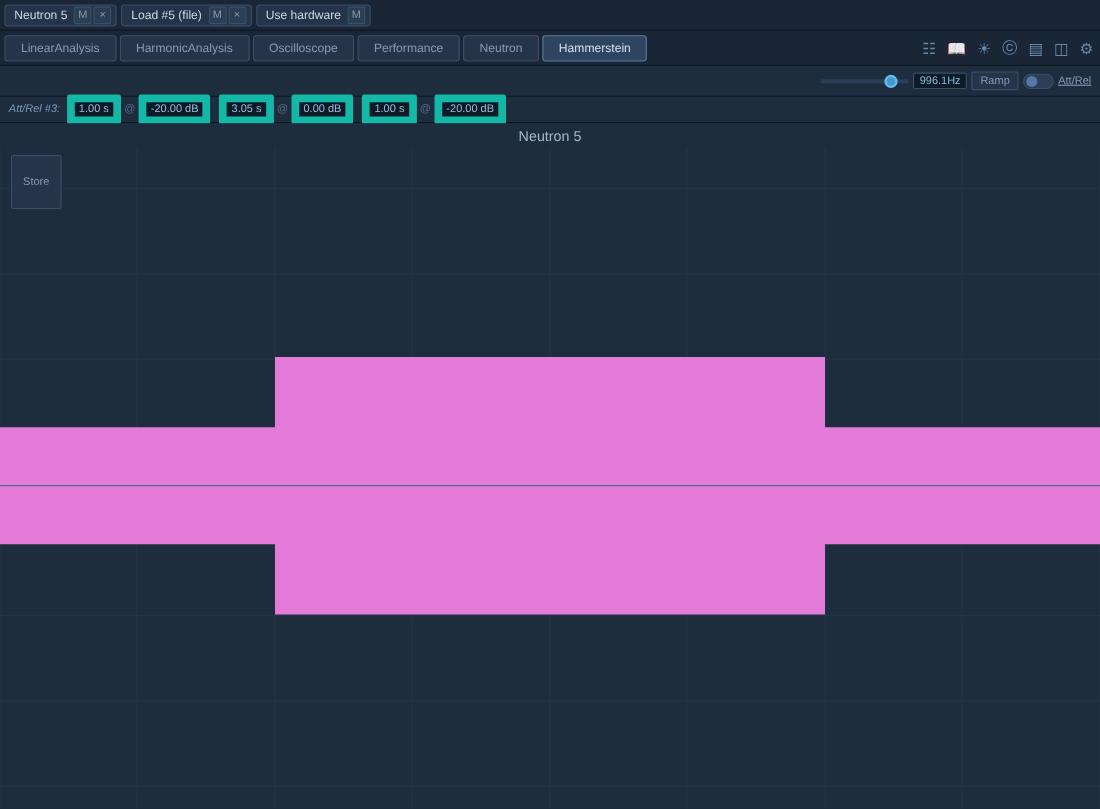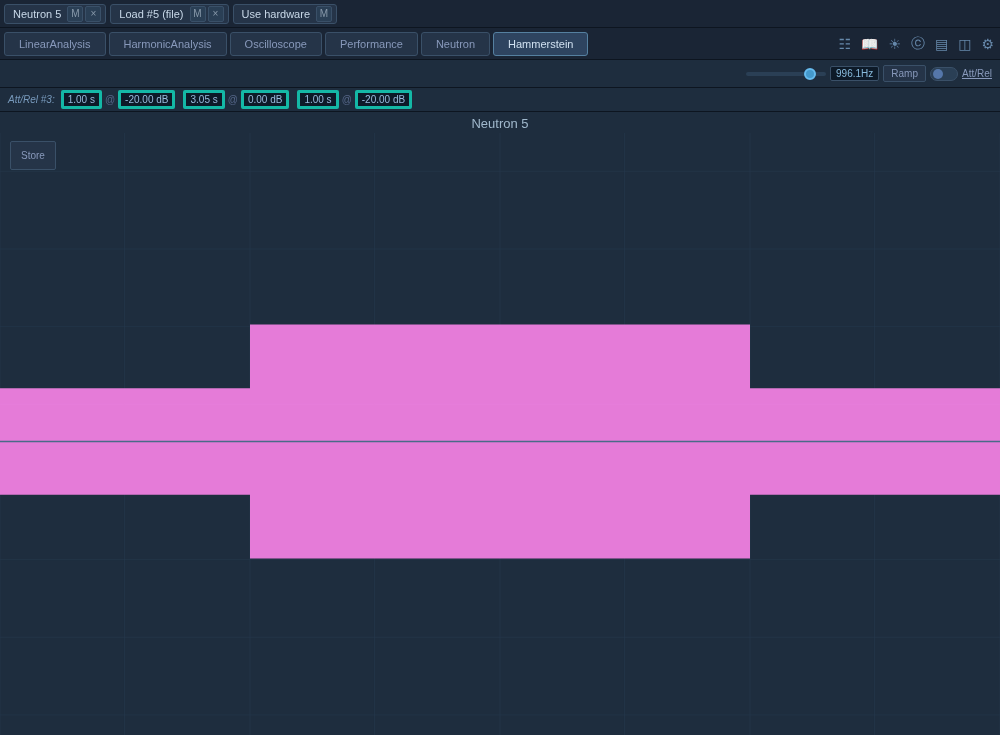--- a/index.html
+++ b/index.html
@@ -178,21 +178,21 @@
       gap: 2px;
     }
     .param-label {
       color: #7799bb;
       font-size: 10px;
       margin-right: 4px;
       font-style: italic;
     }
     .param-field {
       background: #0d1a28;
-      border: 3px solid #14b8a6;
+      border: 7px solid #14b8a6;
       color: #99bbdd;
       font-size: 10px;
       padding: 1px 4px;
       border-radius: 2px;
       min-width: 36px;
       text-align: center;
     }
     .param-sep {
       color: #4466880;
       font-size: 10px;
@@ -230,21 +230,21 @@
 
     
     .store-btn {
       position: absolute;
       top: 8px;
       left: 10px;
       background: #253448;
       border: 1px solid #3a5068;
       color: #8899bb;
       font-size: 10px;
-      padding: 8px 10px;
+      padding: 18px 10px;
       border-radius: 2px;
       cursor: pointer;
       z-index: 10;
     }
   </style>
 </head>
 <body>
 
 <div class="top-bar">
   <div class="title-group">

